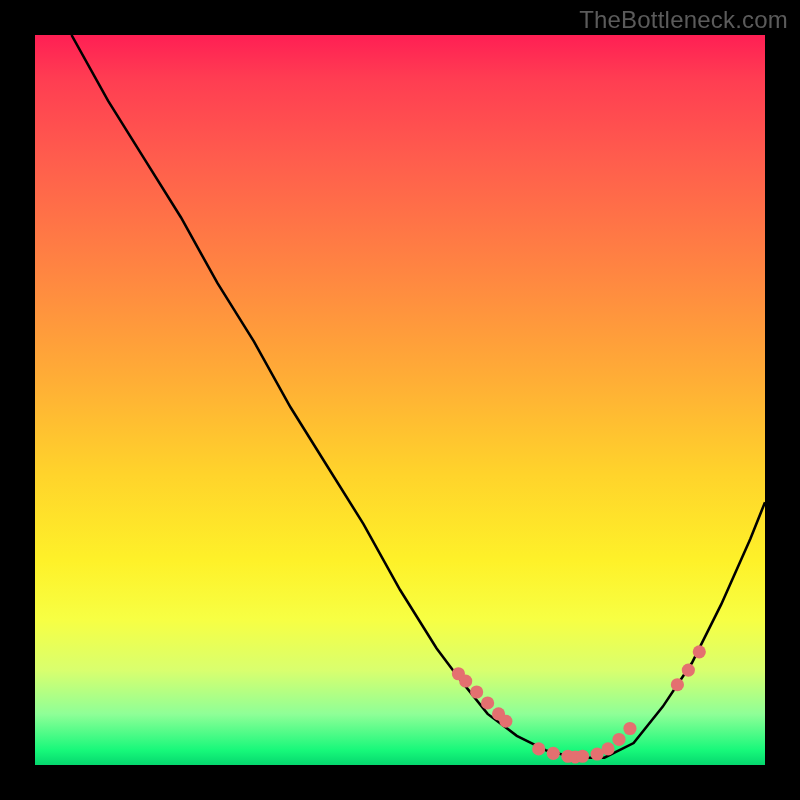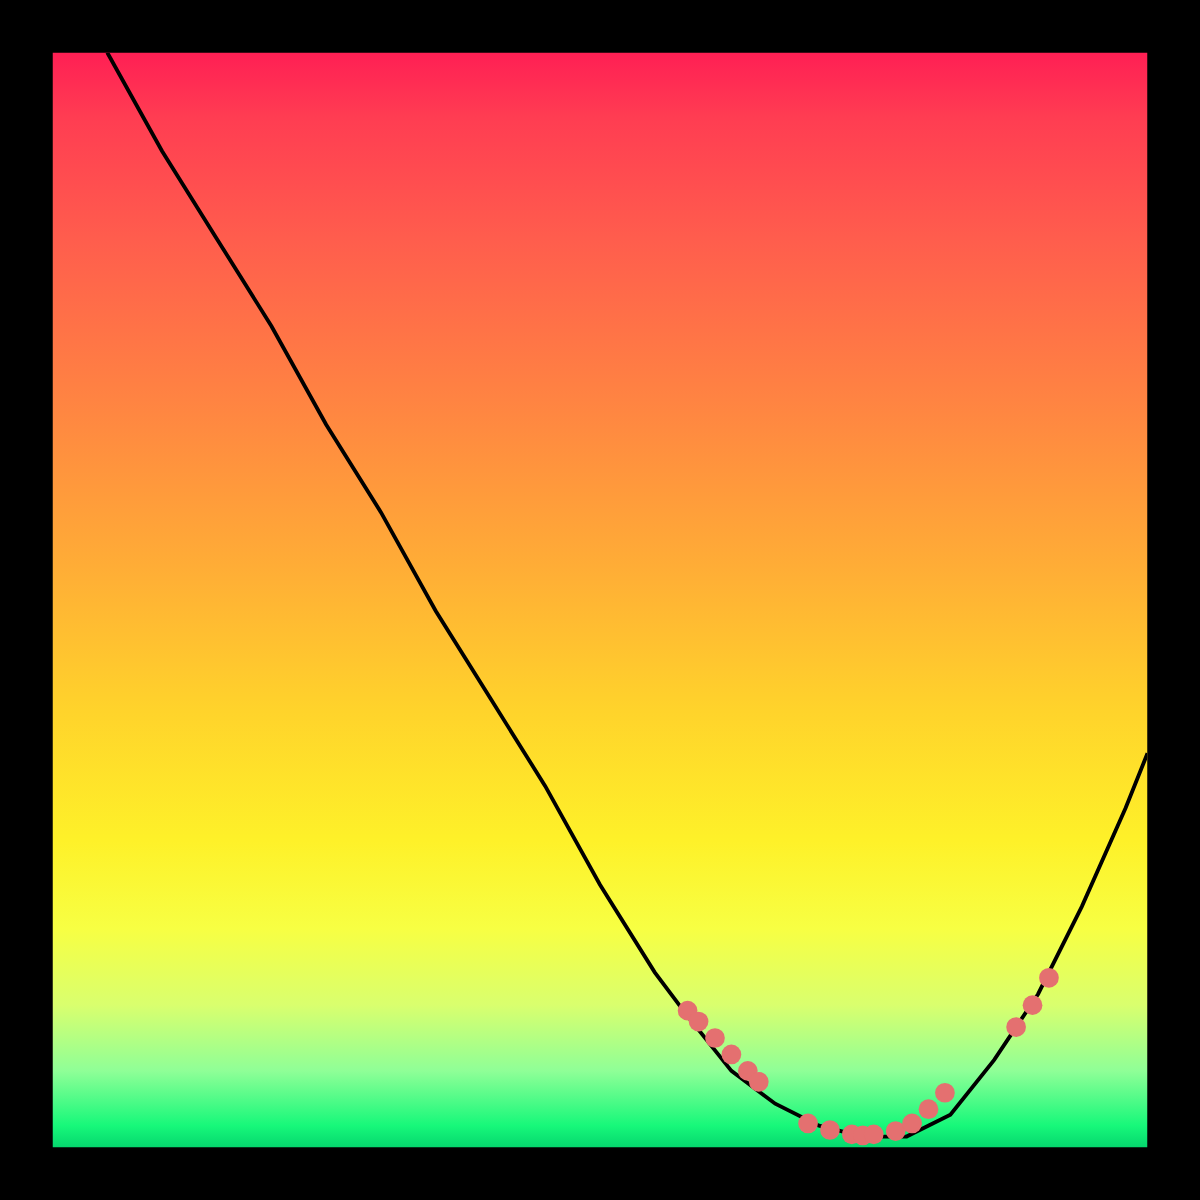--- a/index.html
+++ b/index.html
@@ -61,20 +61,21 @@
     left: 0; top: 0;
     width: 100%;
     height: 100%;
     z-index: 2;
   }
 </style>
 </head>
 <body>
 
 <div class="frame">
+  <div class="watermark">TheBottleneck.com</div>
   <div class="plot-area">
     <div class="gradient"></div>
     <svg class="curve" viewBox="0 0 100 100" preserveAspectRatio="none">
       <path id="curve-path" fill="none" stroke="#000000" stroke-width="0.35" d="M5.00 0.00 L10.00 9.00 L15.00 17.00 L20.00 25.00 L25.00 34.00 L30.00 42.00 L35.00 51.00 L40.00 59.00 L45.00 67.00 L50.00 76.00 L55.00 84.00 L58.00 88.00 L62.00 93.00 L66.00 96.00 L70.00 98.00 L74.00 99.00 L78.00 99.00 L82.00 97.00 L86.00 92.00 L90.00 86.00 L94.00 78.00 L98.00 69.00 L100.00 64.00"></path>
       <g id="markers-g">
           <circle cx="58.00" cy="87.50" r="0.9" fill="#e47070"></circle>
           <circle cx="59.00" cy="88.50" r="0.9" fill="#e47070"></circle>
           <circle cx="60.50" cy="90.00" r="0.9" fill="#e47070"></circle>
           <circle cx="62.00" cy="91.50" r="0.9" fill="#e47070"></circle>
           <circle cx="63.50" cy="93.00" r="0.9" fill="#e47070"></circle>

